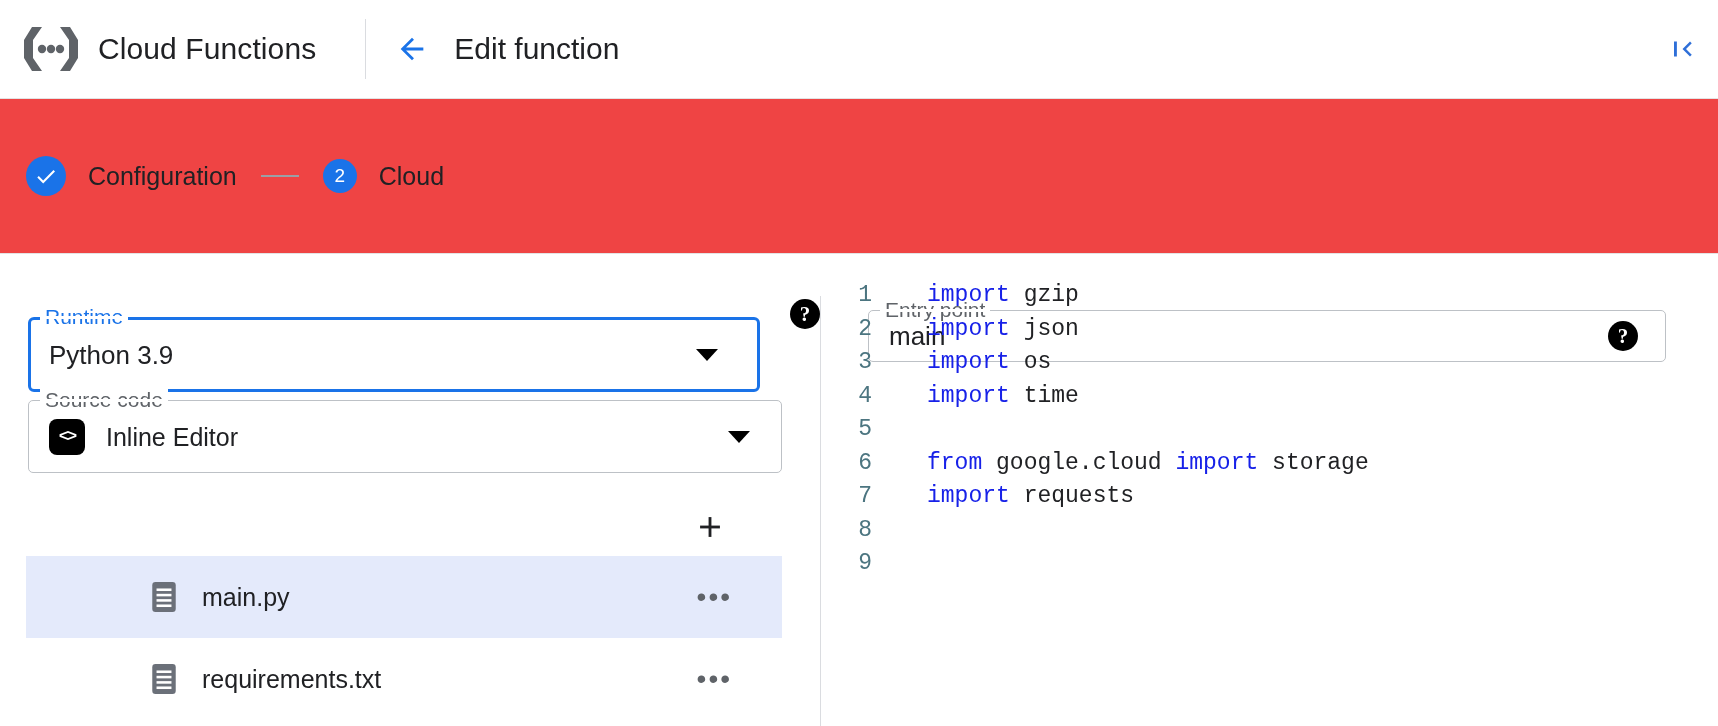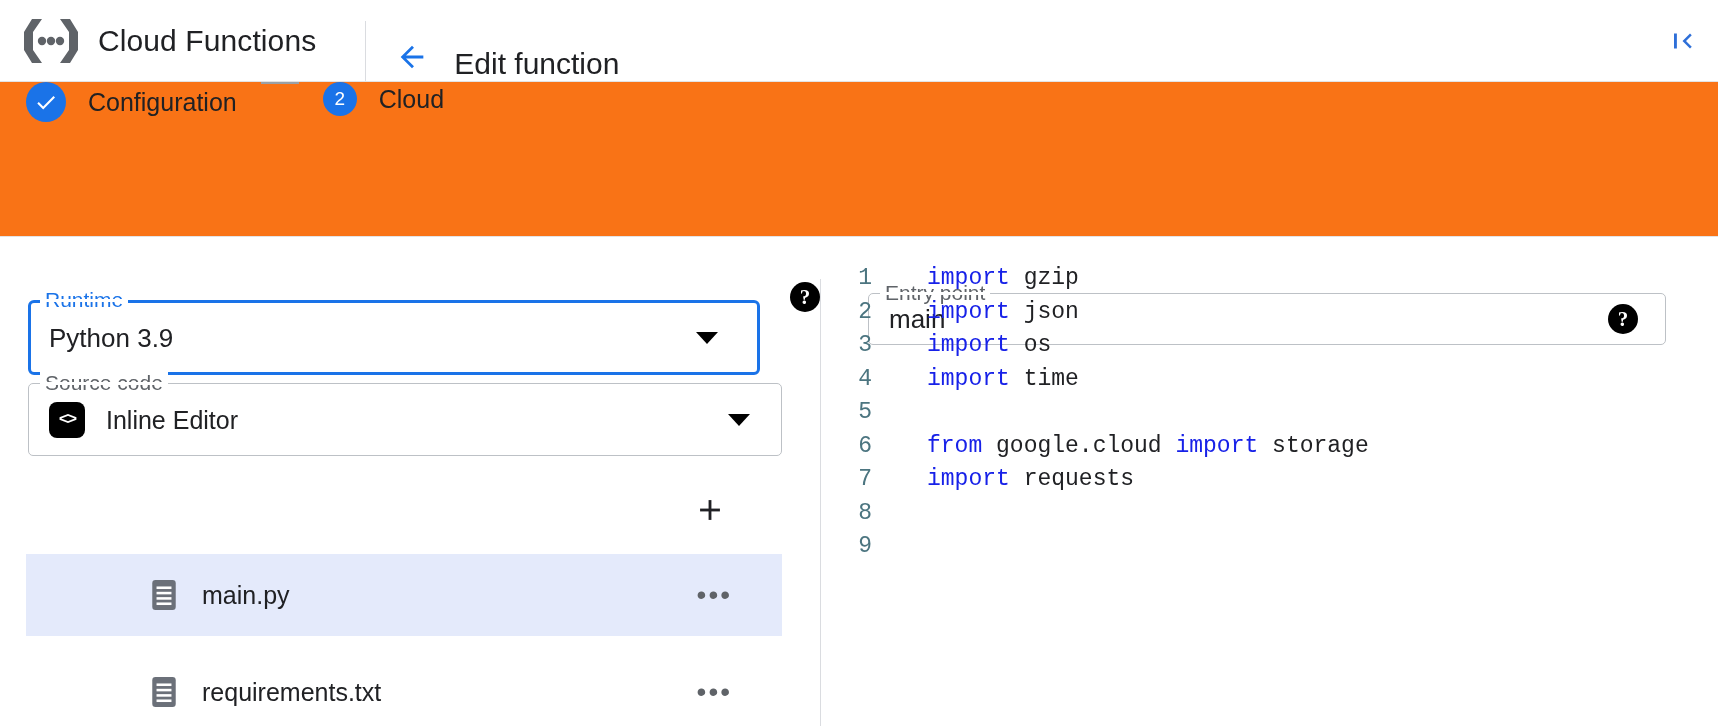--- a/index.html
+++ b/index.html
@@ -7,23 +7,23 @@
     width: 1718px; height: 726px;
     background: #ffffff;
     font-family: "Liberation Sans", "DejaVu Sans", sans-serif;
     overflow: hidden;
     color: #202124;
   }
 
   
   .header {
     position: relative;
-    height: 82px;
+    height: 99px;
     display: flex;
-    align-items: flex-end;
+    align-items: center;
     border-bottom: 1px solid #e3e3e4;
     background: #fff;
   }
   .brand {
     display: flex;
     align-items: center;
     padding-left: 22px;
     height: 100%;
   }
   .brand-logo { width: 58px; height: 50px; flex: none; }
@@ -65,24 +65,24 @@
     width: 44px; height: 44px;
     display: flex; align-items: center; justify-content: center;
     cursor: pointer;
     border: none; background: transparent;
   }
 
   
   .stepper {
     height: 155px;
     display: flex;
-    align-items: flex-start;
+    align-items: center;
     padding-left: 26px;
     border-bottom: 1px solid #e3e3e4;
-    background: #f97316;
+    background: #ef4444;
   }
   .step { display: flex; align-items: center; cursor: pointer; }
   .step-circle {
     width: 40px; height: 40px;
     border-radius: 50%;
     background: #1a73e8;
     display: flex; align-items: center; justify-content: center;
     flex: none;
   }
   .step-circle.num {
@@ -231,21 +231,20 @@
     position: absolute;
     left: 26px; top: 302px;
     width: 756px;
   }
   .file-row {
     position: relative;
     height: 82px;
     display: flex;
     align-items: center;
     cursor: pointer;
-    margin-top: 15px;
   }
   .file-row.selected { background: #e4eafb; }
   .file-icon {
     margin-left: 125px;
     width: 26px; height: 32px;
     flex: none;
   }
   .file-name {
     font-size: 25px;
     color: #202124;

